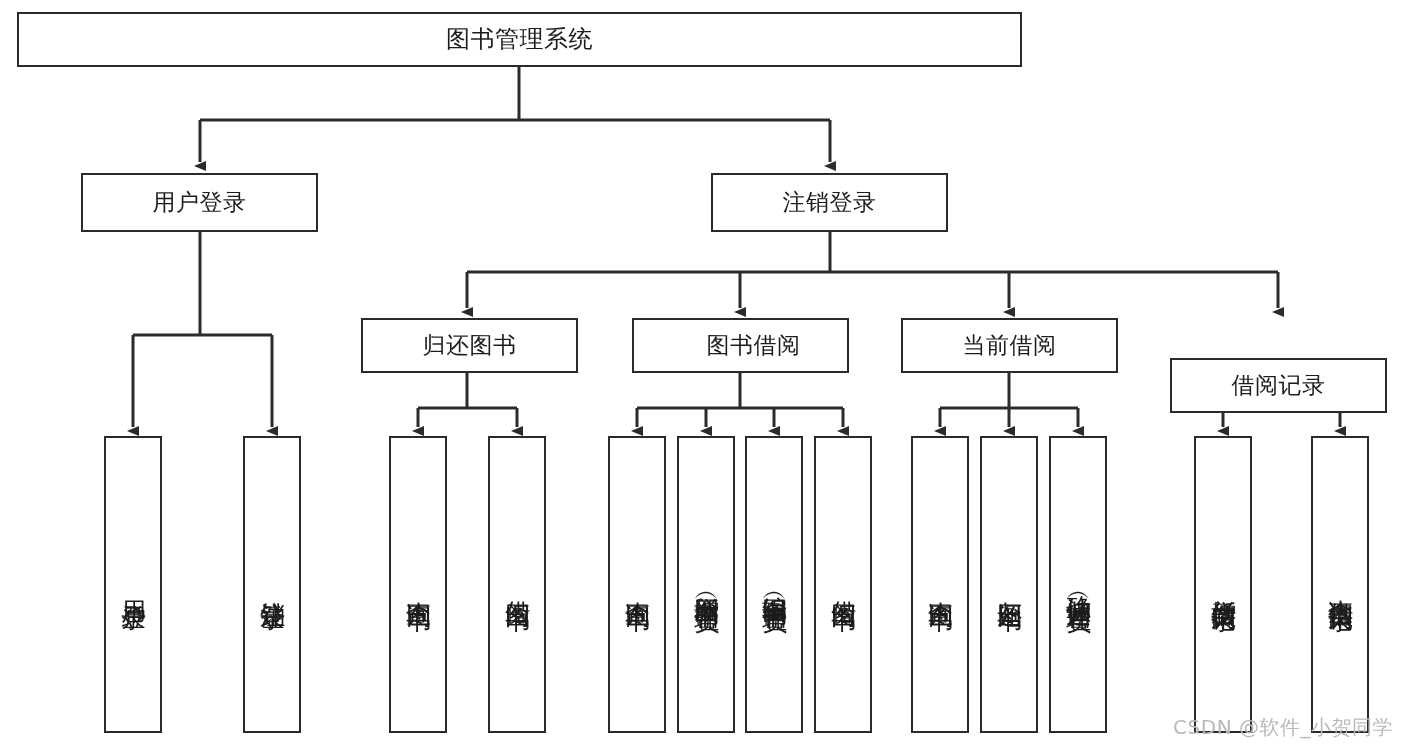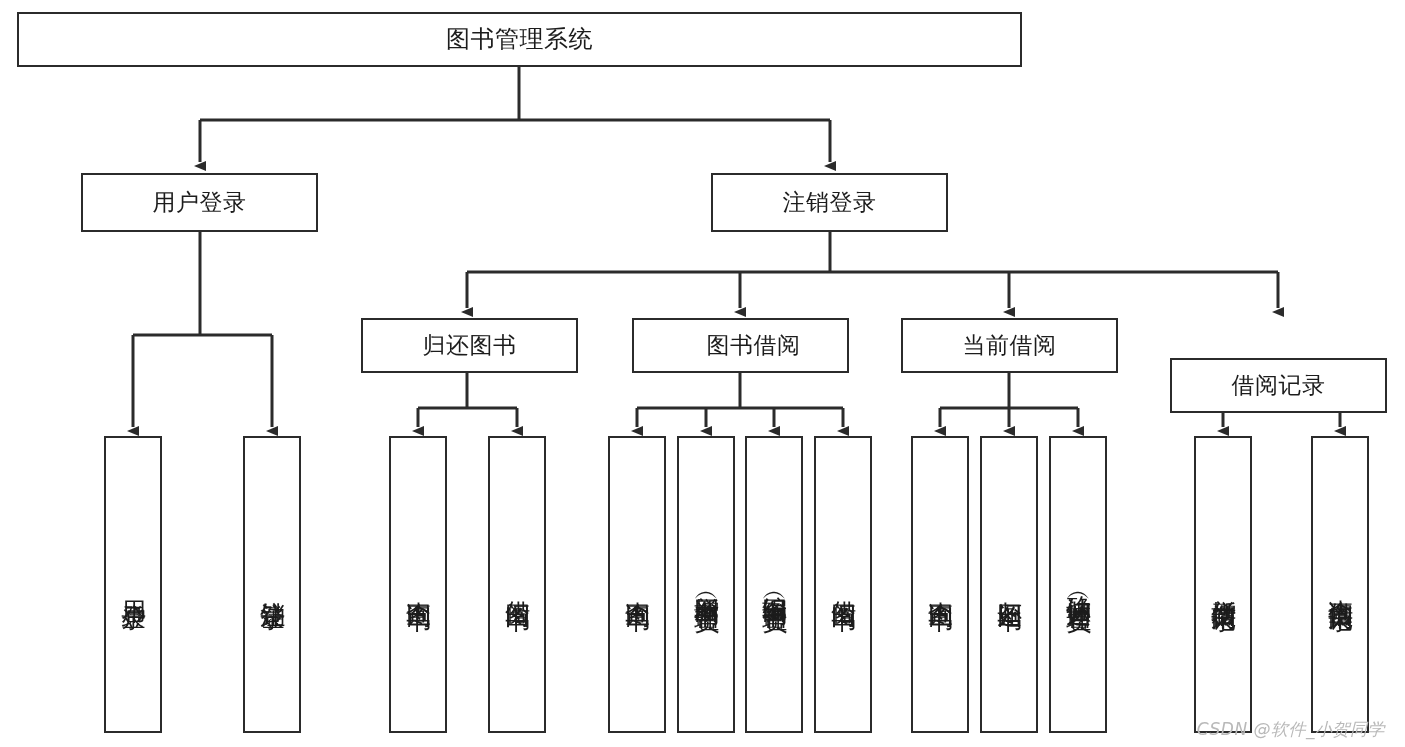--- a/index.html
+++ b/index.html
@@ -56,28 +56,27 @@
   .node.vert .label {
     writing-mode: vertical-rl;
     text-orientation: upright;
     font-size: 25px;
     line-height: 1.06;
     letter-spacing: 2px;
     max-height: 270px;
   }
   #watermark {
     position: absolute;
-    right: 20px;
+    right: 12px;
     bottom: 6px;
-    font-size: 17px;
+    font-size: 20px;
     color: #b9b9b9;
     letter-spacing: 0.5px;
     white-space: nowrap;
     pointer-events: none;
-    font-style: italic;
   }
 </style>
 </head>
 <body>
 
 <div id="canvas">
 
   <svg id="edges" viewBox="0 0 1405 747" xmlns="http://www.w3.org/2000/svg">
     <defs>
       <marker id="arrow" markerWidth="10" markerHeight="12" refX="1" refY="6" orient="auto" markerUnits="userSpaceOnUse">

